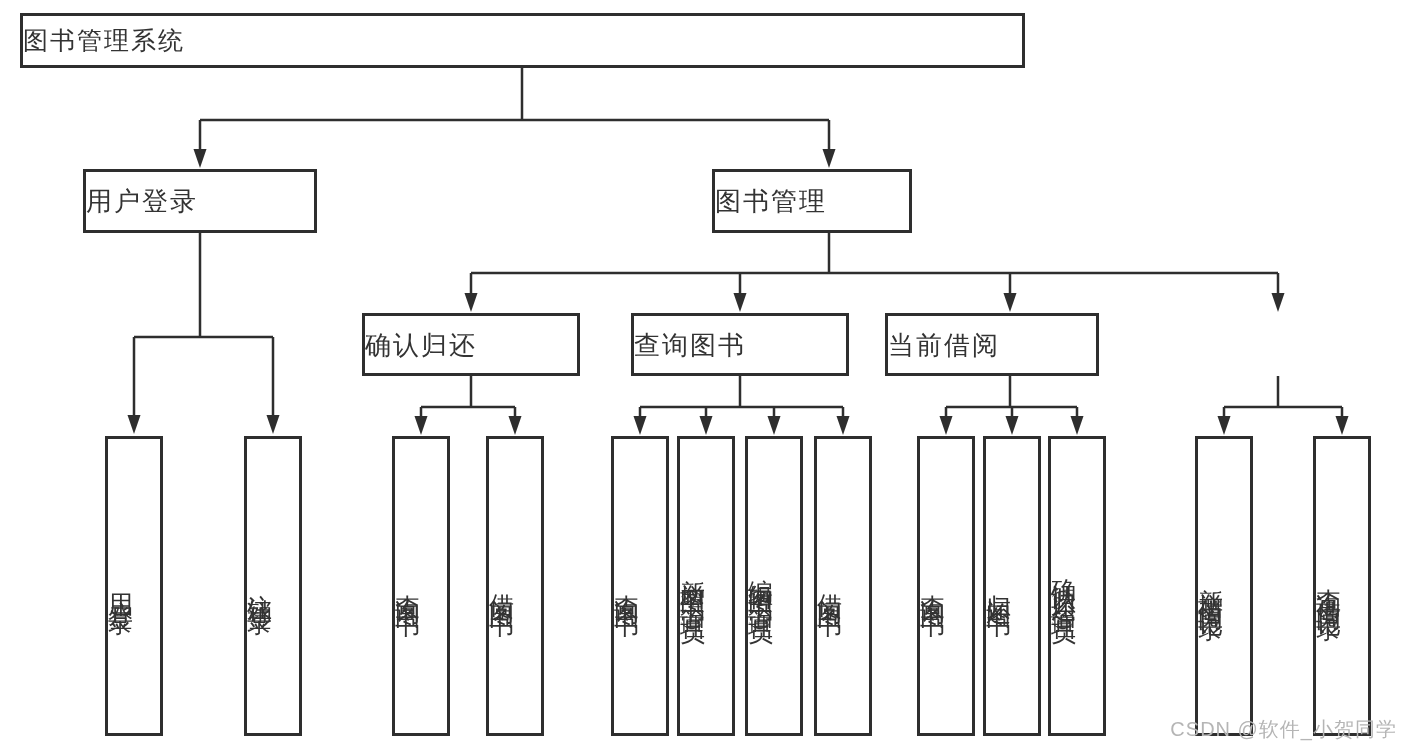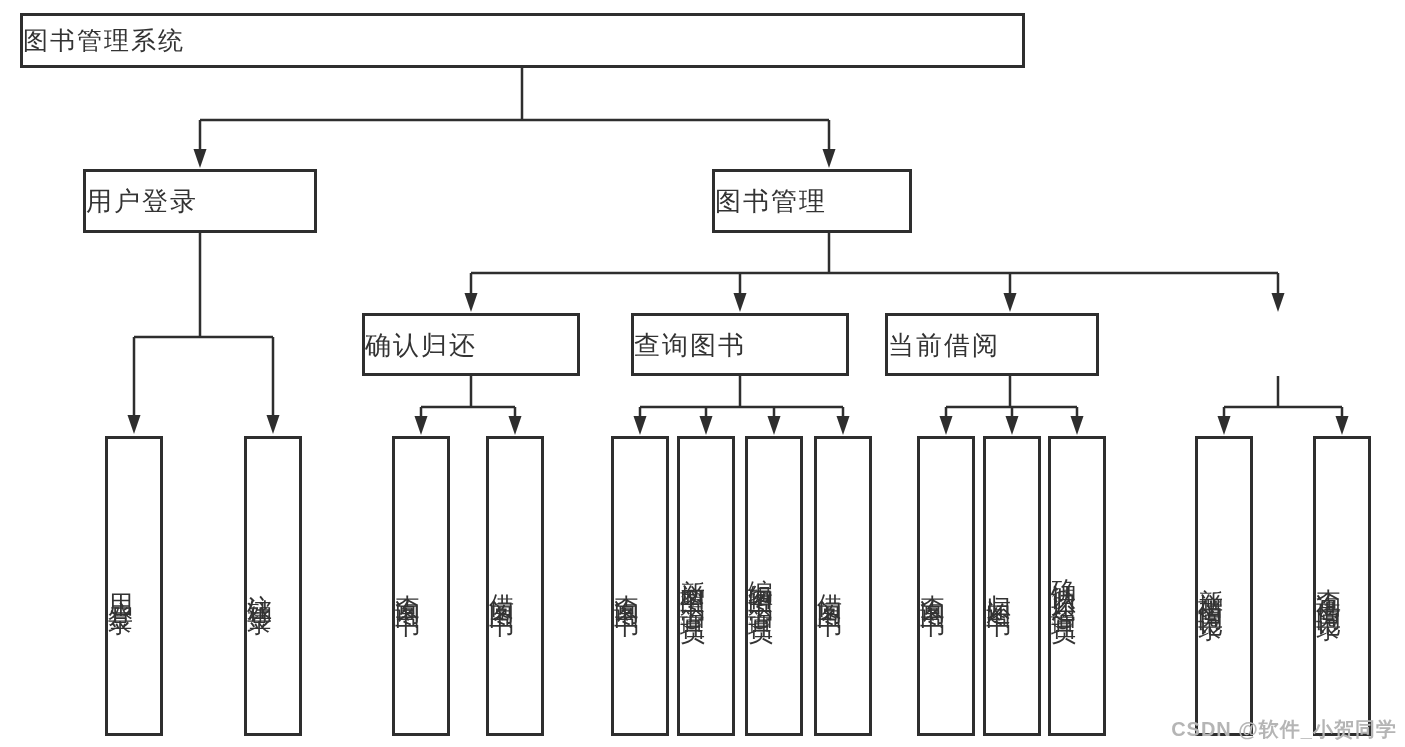--- a/index.html
+++ b/index.html
@@ -43,21 +43,20 @@
   }
   .watermark {
     position: absolute;
     z-index: 2;
     right: 8px;
     bottom: 4px;
     font-size: 20px;
     letter-spacing: 1px;
     color: #b5b5b5;
     white-space: nowrap;
-    font-weight: bold;
   }
 </style>
 </head>
 <body>
 
 <div class="stage">
 
   <svg class="wires" width="1405" height="747" viewBox="0 0 1405 747">
     <g stroke="#2e2e2e" stroke-width="2.5" fill="none">
 

